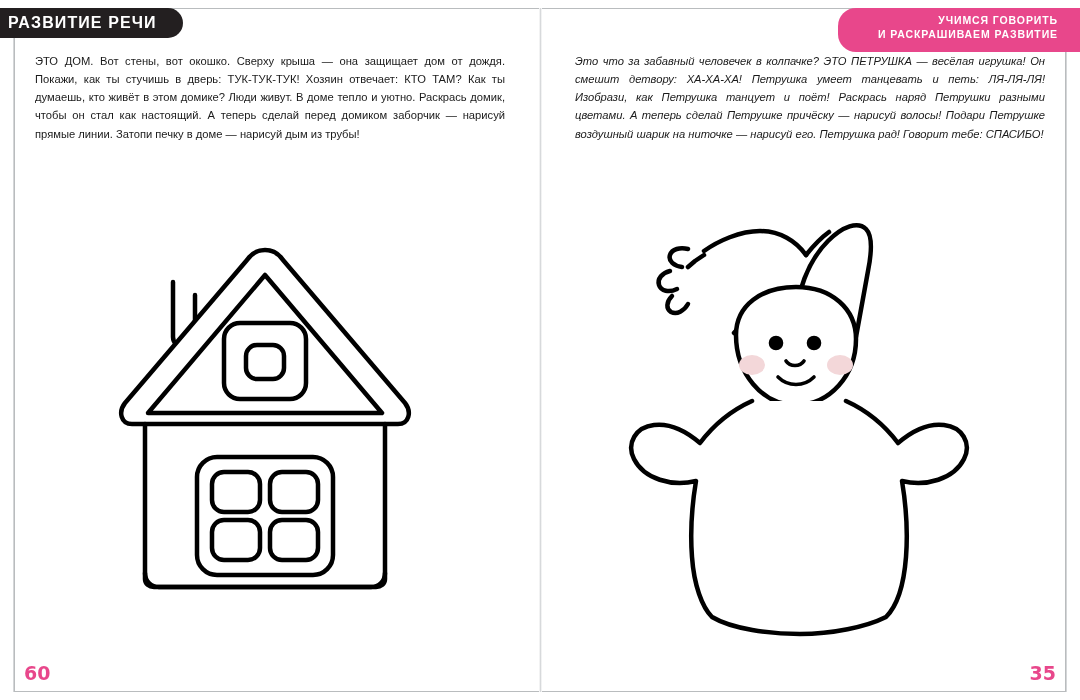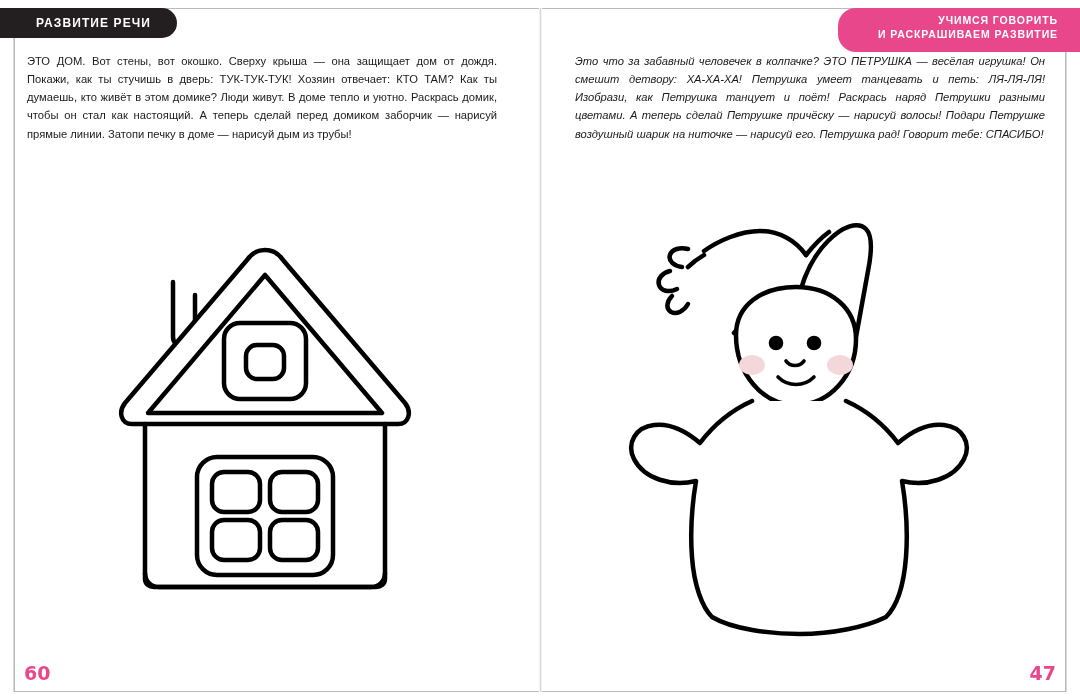--- a/index.html
+++ b/index.html
@@ -65,22 +65,22 @@
   
   .section-tab {
     position: absolute;
     left: 0px;
     top: 8px;
     height: 30px;
     background: #231f20;
     color: #ffffff;
     display: flex;
     align-items: center;
-    padding: 0 26px 0 36px;
-    font-size: 12px;
+    padding: 0 26px 0 8px;
+    font-size: 16px;
     font-weight: bold;
     letter-spacing: 1.1px;
     border-radius: 0 16px 16px 0;
     white-space: nowrap;
   }
   
   .brand-banner {
     position: absolute;
     right: 0px;
     top: 8px;
@@ -107,21 +107,21 @@
   
   .text-col {
     position: absolute;
     font-size: 11.2px;
     line-height: 1.62;
     color: #1a1a1a;
     text-align: justify;
     text-justify: inter-word;
   }
   .text-left {
-    left: 27px;
+    left: 35px;
     top: 52px;
     width: 470px;
   }
   .text-right {
     left: 575px;
     top: 52px;
     width: 470px;
     font-style: italic;
   }
 
@@ -254,15 +254,15 @@
         <path d="M178 202 C188 212 204 212 214 202"></path>
       </g>
       <g fill="#f3d7d9" stroke="none">
         <ellipse cx="152" cy="190" rx="13" ry="10"></ellipse>
         <ellipse cx="240" cy="190" rx="13" ry="10"></ellipse>
       </g>
     </svg>
   </div>
 
   <div class="page-number left">60</div>
-  <div class="page-number right">47</div>
+  <div class="page-number right">35</div>
 
 </div>
 
 </body></html>

